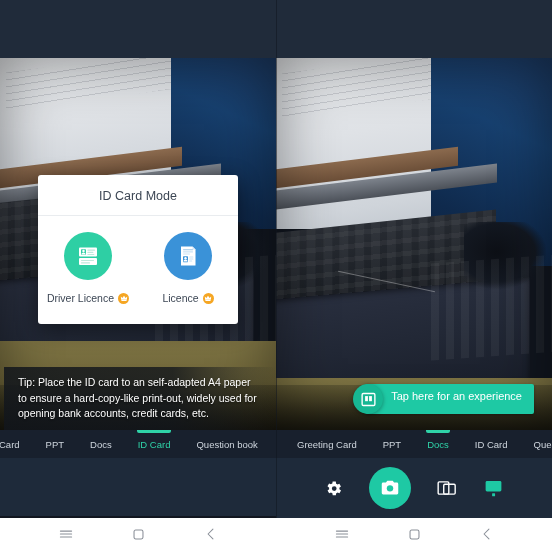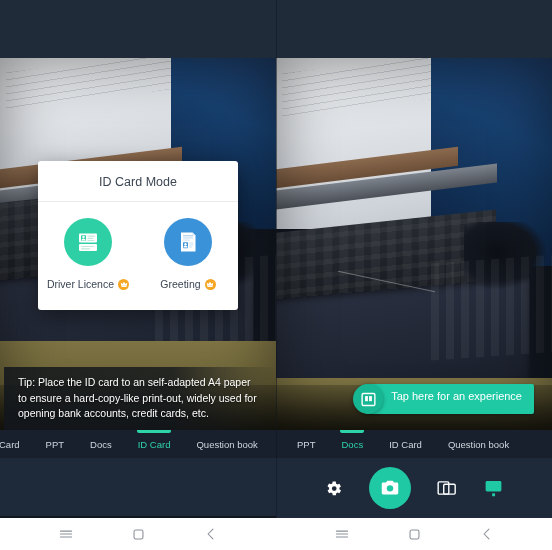--- a/index.html
+++ b/index.html
@@ -111,21 +111,21 @@
   .ctrlbar{position:absolute;left:0;right:0;bottom:0;height:60px;background:#1e2a3a;}
   .ctrl-inner{position:absolute;left:0;right:0;top:0;height:60px;display:flex;align-items:center;justify-content:center;gap:26px;}
   .ctrl-btn{display:flex;align-items:center;justify-content:center;}
   .shutter{
     width:42px;height:42px;border-radius:50%;background:#1ec9a4;
     display:flex;align-items:center;justify-content:center;
   }
 
   
   .dialog{
-    position:absolute;left:38px;top:161px;width:200px;
+    position:absolute;left:38px;top:175px;width:200px;
     background:#ffffff;border-radius:3px;
     box-shadow:0 6px 22px rgba(0,0,0,.45);
     z-index:40;
   }
   .dialog-title{
     text-align:center;font-size:12.5px;color:#3c4654;
     padding:14px 0 12px 0;border-bottom:1px solid #e9ecef;
   }
   .dialog-body{display:flex;padding:16px 0 20px 0;}
   .mode-opt{flex:1;display:flex;flex-direction:column;align-items:center;}
@@ -231,21 +231,21 @@
               <rect x="8" y="10.4" width="7" height="1.1" rx="0.5" fill="#c9e1f4"></rect>
               <rect x="8" y="13.2" width="5" height="6" rx="0.6" fill="#3a92d8"></rect>
               <circle cx="10.5" cy="15.2" r="1.2" fill="#ffffff"></circle>
               <path d="M8.4 18.6c0-1.2 1-2 2.1-2s2.1.8 2.1 2z" fill="#ffffff"></path>
               <rect x="14.2" y="13.6" width="4.2" height="1" rx="0.4" fill="#c9e1f4"></rect>
               <rect x="14.2" y="15.6" width="4.2" height="1" rx="0.4" fill="#c9e1f4"></rect>
               <rect x="14.2" y="17.6" width="3" height="1" rx="0.4" fill="#c9e1f4"></rect>
             </svg>
           </div>
           <div class="mode-label">
-            <span>Greeting</span>
+            <span>Licence</span>
             <span class="crown">
               <svg width="8" height="8" viewBox="0 0 10 10" aria-hidden="true">
                 <path d="M1.4 7.2 L1 3.2 L3 5 L5 2.2 L7 5 L9 3.2 L8.6 7.2 Z" fill="#ffffff"></path>
                 <rect x="1.6" y="7.6" width="6.8" height="1" rx="0.4" fill="#ffffff"></rect>
               </svg>
             </span>
           </div>
         </div>
 
       </div>
@@ -279,20 +279,21 @@
         <svg width="17" height="17" viewBox="0 0 20 20" aria-hidden="true">
           <rect x="2.5" y="3" width="15" height="14" rx="1.4" fill="none" stroke="#ffffff" stroke-width="1.6"></rect>
           <rect x="6" y="6" width="8" height="6" fill="#ffffff"></rect>
           <rect x="9.3" y="6" width="1.4" height="8.4" fill="#17b793"></rect>
         </svg>
       </div>
       <div class="tap-pill">Tap here for an experience</div>
     </div>
 
     <div class="tabs right-tabs">
+      <div class="tab">Greeting Card</div>
       <div class="tab">PPT</div>
       <div class="tab active">Docs</div>
       <div class="tab">ID Card</div>
       <div class="tab">Question book</div>
 
     </div>
 
     <div class="ctrlbar">
       <div class="ctrl-inner">
         <div class="ctrl-btn">

